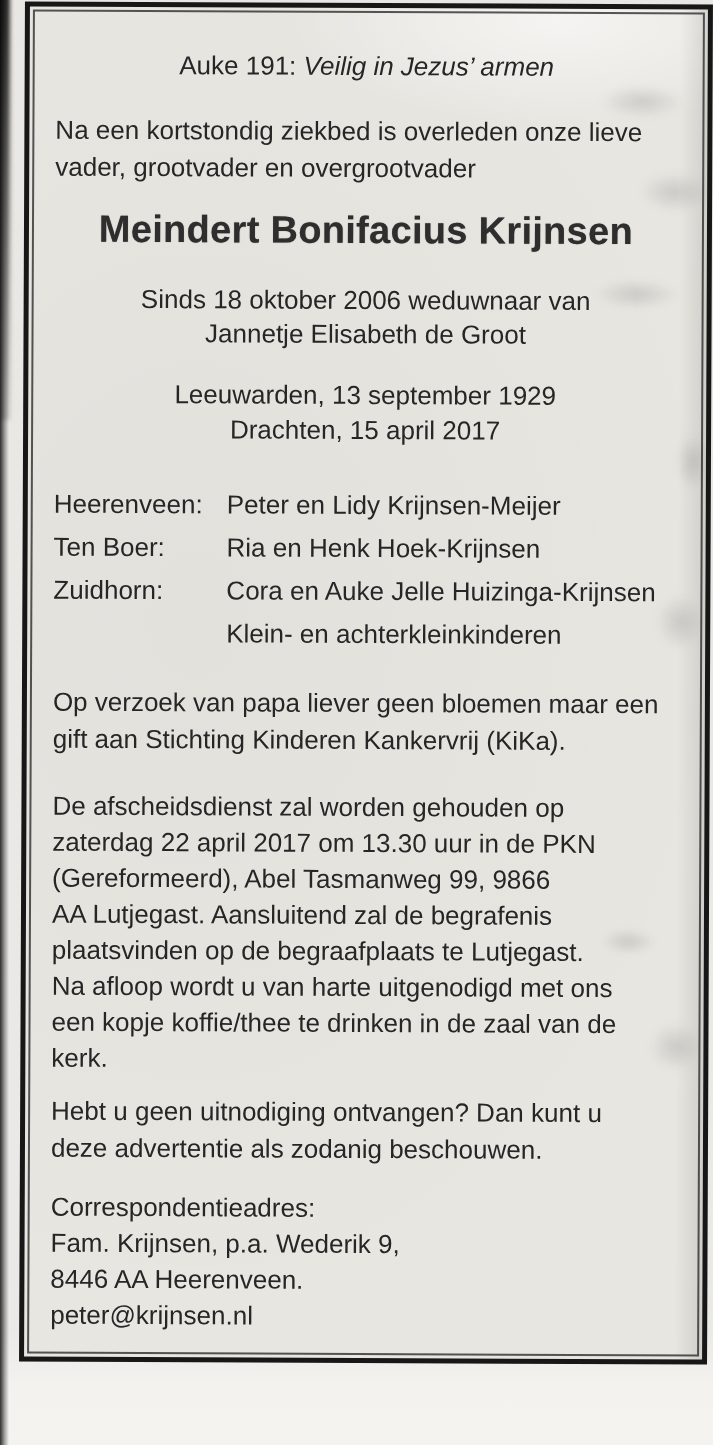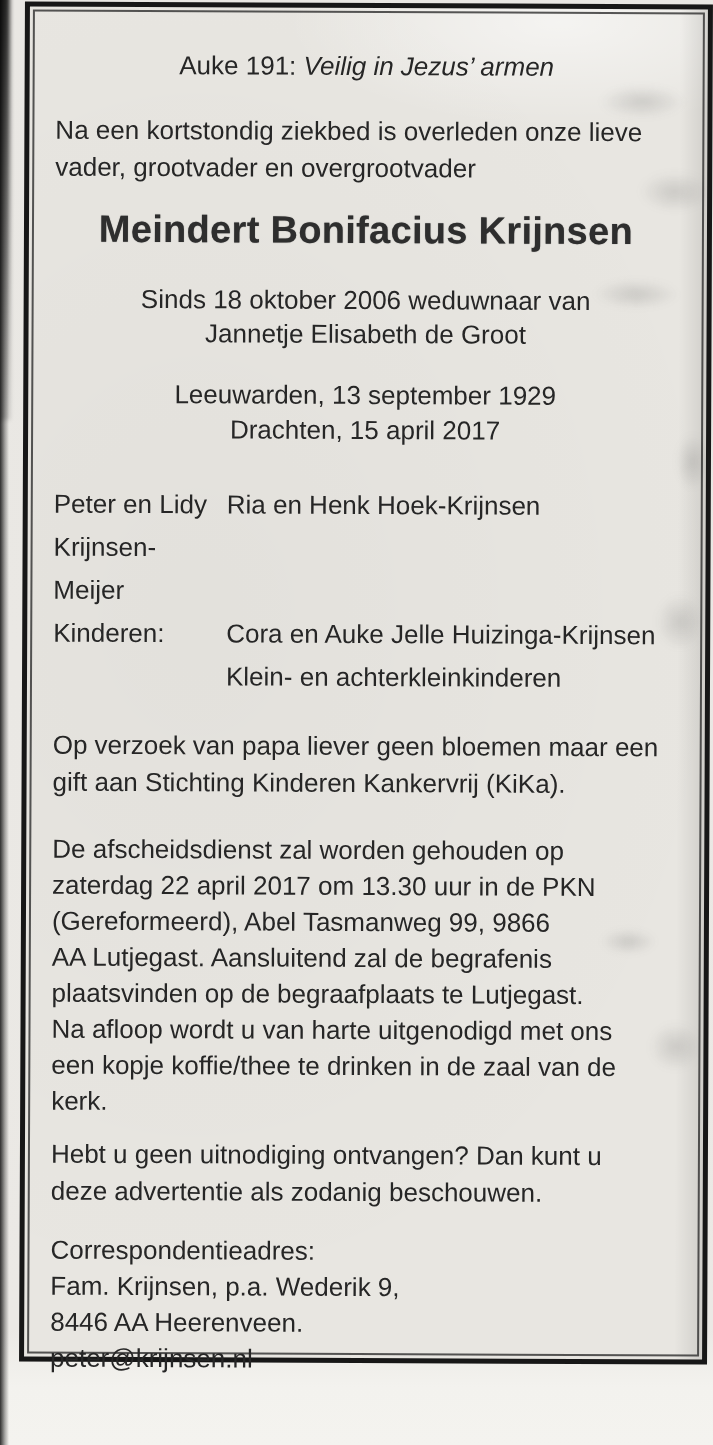--- a/index.html
+++ b/index.html
@@ -100,23 +100,25 @@
 
       <h1 class="name">Meindert Bonifacius Krijnsen</h1>
 
       <p class="widower centered pre">Sinds 18 oktober 2006 weduwnaar van
 Jannetje Elisabeth de Groot</p>
 
       <p class="dates centered pre">Leeuwarden, 13 september 1929
 Drachten, 15 april 2017</p>
 
       <div class="family">
+        <span>Heerenveen:</span>
         <span>Peter en Lidy Krijnsen-Meijer</span>
+        <span>Ten Boer:</span>
         <span>Ria en Henk Hoek-Krijnsen</span>
-        <span>Kinderen:</span>
+        <span>Zuidhorn:</span>
         <span>Cora en Auke Jelle Huizinga-Krijnsen</span>
         <span></span>
         <span>Klein- en achterkleinkinderen</span>
       </div>
 
       <p class="flowers pre">Op verzoek van papa liever geen bloemen maar een
 gift aan Stichting Kinderen Kankervrij (KiKa).</p>
 
       <p class="service pre">De afscheidsdienst zal worden gehouden op
 zaterdag 22 april 2017 om 13.30 uur in de PKN

